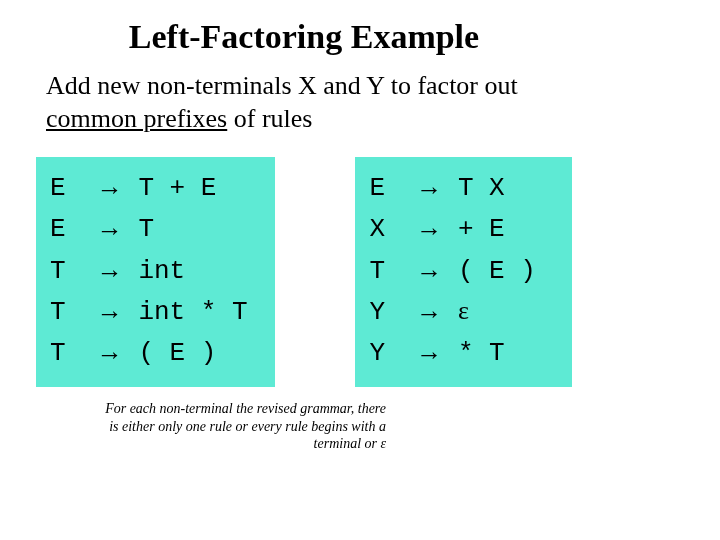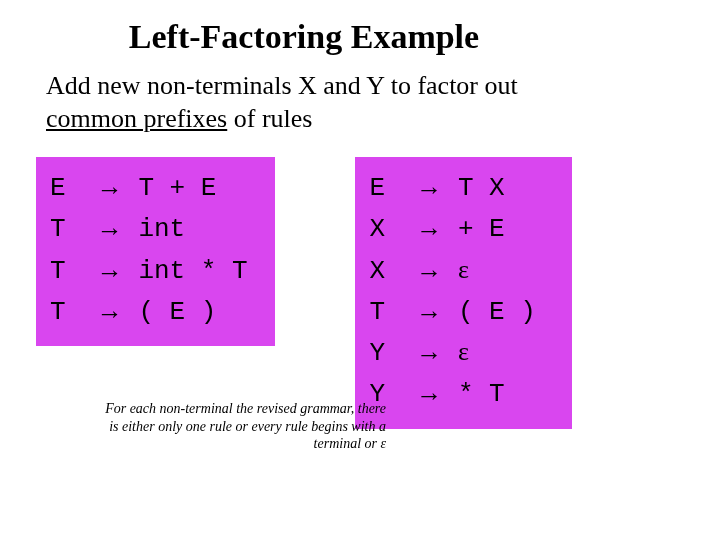--- a/index.html
+++ b/index.html
@@ -18,21 +18,21 @@
     margin:0 0 14px 0;
   }
   .subtitle{
     font-size:26px;
     line-height:1.25;
     margin:7px 0 22px 10px;
   }
   .subtitle .uline{text-decoration:underline}
   .cols{display:flex;align-items:flex-start;gap:18px}
   .grammar{
-    background:#d946ef;
+    background:#5eead4;
     font-family:"Courier New",Courier,monospace;
     font-size:26px;
     line-height:1.55;
     padding:10px 18px 14px 14px;
     box-sizing:border-box;
   }
   .grammar.left{width:310px}
   .grammar.right{width:280px}
   .rule{white-space:pre}
   .rule .lhs{display:inline-block;width:1.2em}
@@ -59,31 +59,31 @@
   <p class="subtitle">
     <span>Add new non-terminals X and Y to factor out </span>
     <span class="uline">common prefixes</span>
     <span> of rules</span>
   </p>
 
   <div class="cols">
 
     <div class="grammar left">
       <div class="rule"><span class="lhs">E</span> <span class="arrow">→</span> <span>T + E</span></div>
+      <div class="rule"><span class="lhs">E</span> <span class="arrow">→</span> <span>T</span></div>
       <div class="rule"><span class="lhs">T</span> <span class="arrow">→</span> <span>int</span></div>
       <div class="rule"><span class="lhs">T</span> <span class="arrow">→</span> <span>int * T</span></div>
       <div class="rule"><span class="lhs">T</span> <span class="arrow">→</span> <span>( E )</span></div>
     </div>
 
     <div style="width:60px"></div>
 
     <div class="grammar right">
       <div class="rule"><span class="lhs">E</span> <span class="arrow">→</span> <span>T X</span></div>
       <div class="rule"><span class="lhs">X</span> <span class="arrow">→</span> <span>+ E</span></div>
-      <div class="rule"><span class="lhs">X</span> <span class="arrow">→</span> <span class="eps">ε</span></div>
       <div class="rule"><span class="lhs">T</span> <span class="arrow">→</span> <span>( E )</span></div>
       <div class="rule"><span class="lhs">Y</span> <span class="arrow">→</span> <span class="eps">ε</span></div>
       <div class="rule"><span class="lhs">Y</span> <span class="arrow">→</span> <span>* T</span></div>
     </div>
 
   </div>
 
   <div class="note">For each non-terminal the revised grammar, there is either only one rule or every rule begins with a terminal or ε</div>
 
 </div>

